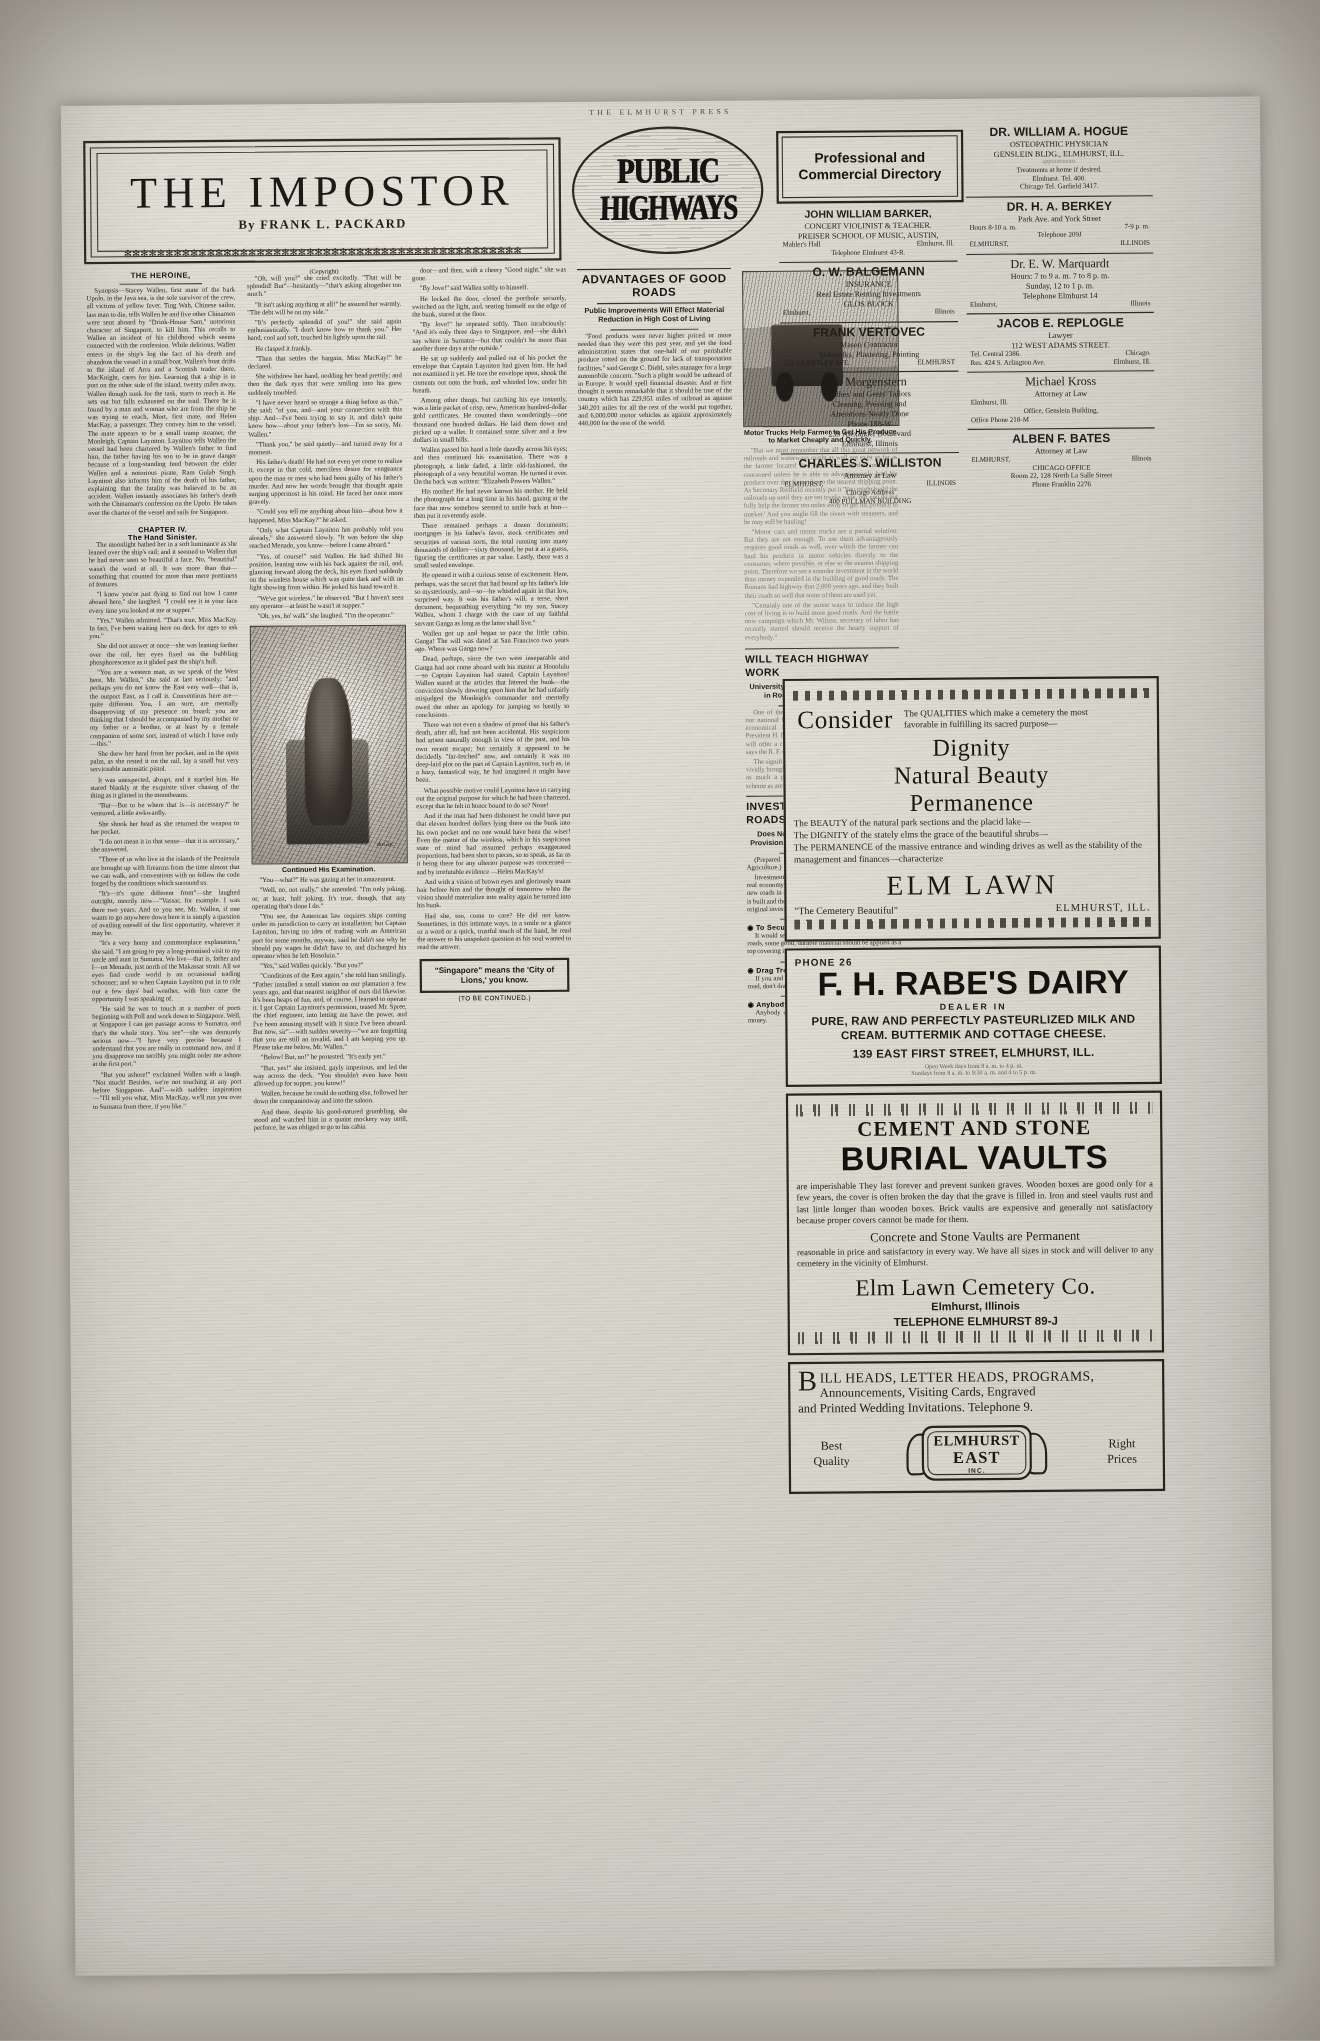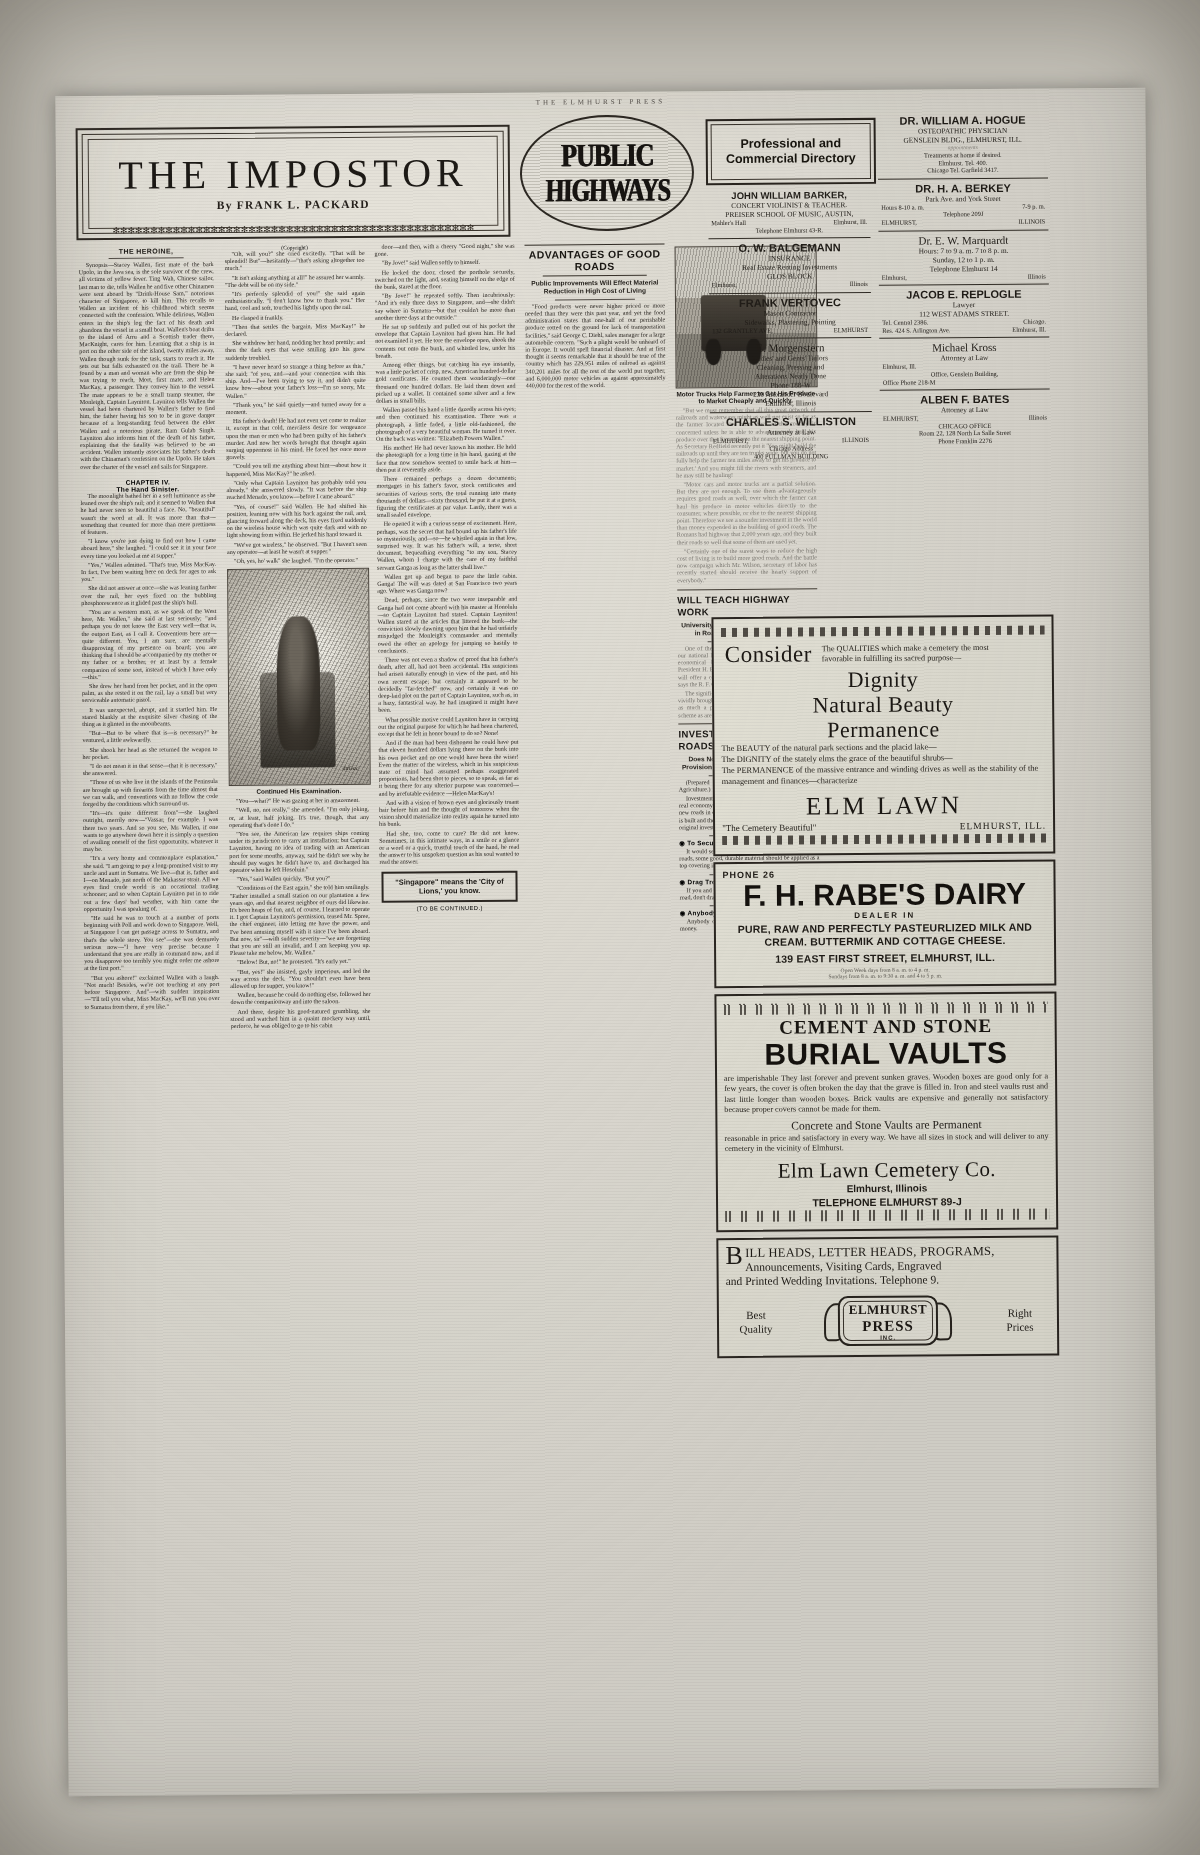--- a/index.html
+++ b/index.html
@@ -642,21 +642,21 @@
         <div style="display:flex;align-items:center;justify-content:space-between;margin-top:6px;">
           <div style="font-family:'Liberation Serif',serif;font-size:11px;line-height:14px;text-align:center;width:60px;">
             <div>Best</div>
             <div>Quality</div>
           </div>
           <div id="press-logo">
             <div class="wingL"></div>
             <div class="wingR"></div>
             <div class="plate">
               <div class="p1">ELMHURST</div>
-              <div class="p2">PRESS</div>
+              <div class="p2">EAST</div>
               <div class="p3">INC.</div>
             </div>
           </div>
           <div style="font-family:'Liberation Serif',serif;font-size:11px;line-height:14px;text-align:center;width:60px;">
             <div>Right</div>
             <div>Prices</div>
           </div>
         </div>
       </div>
 

